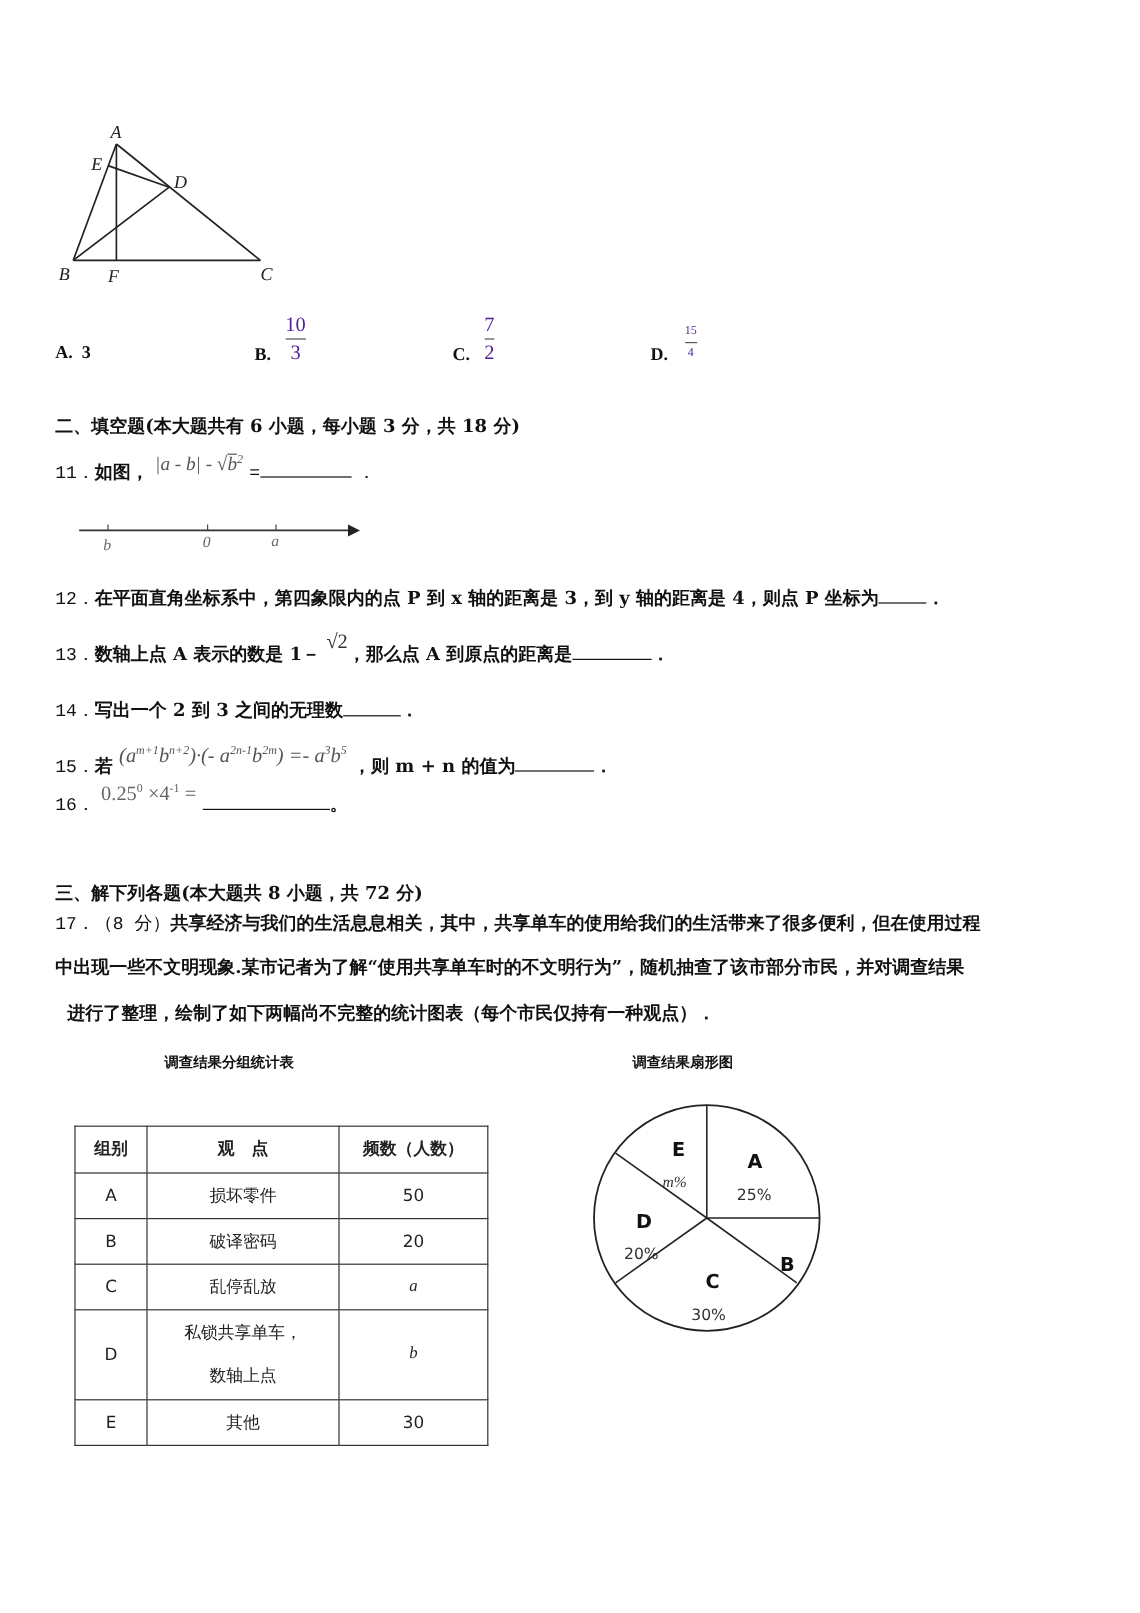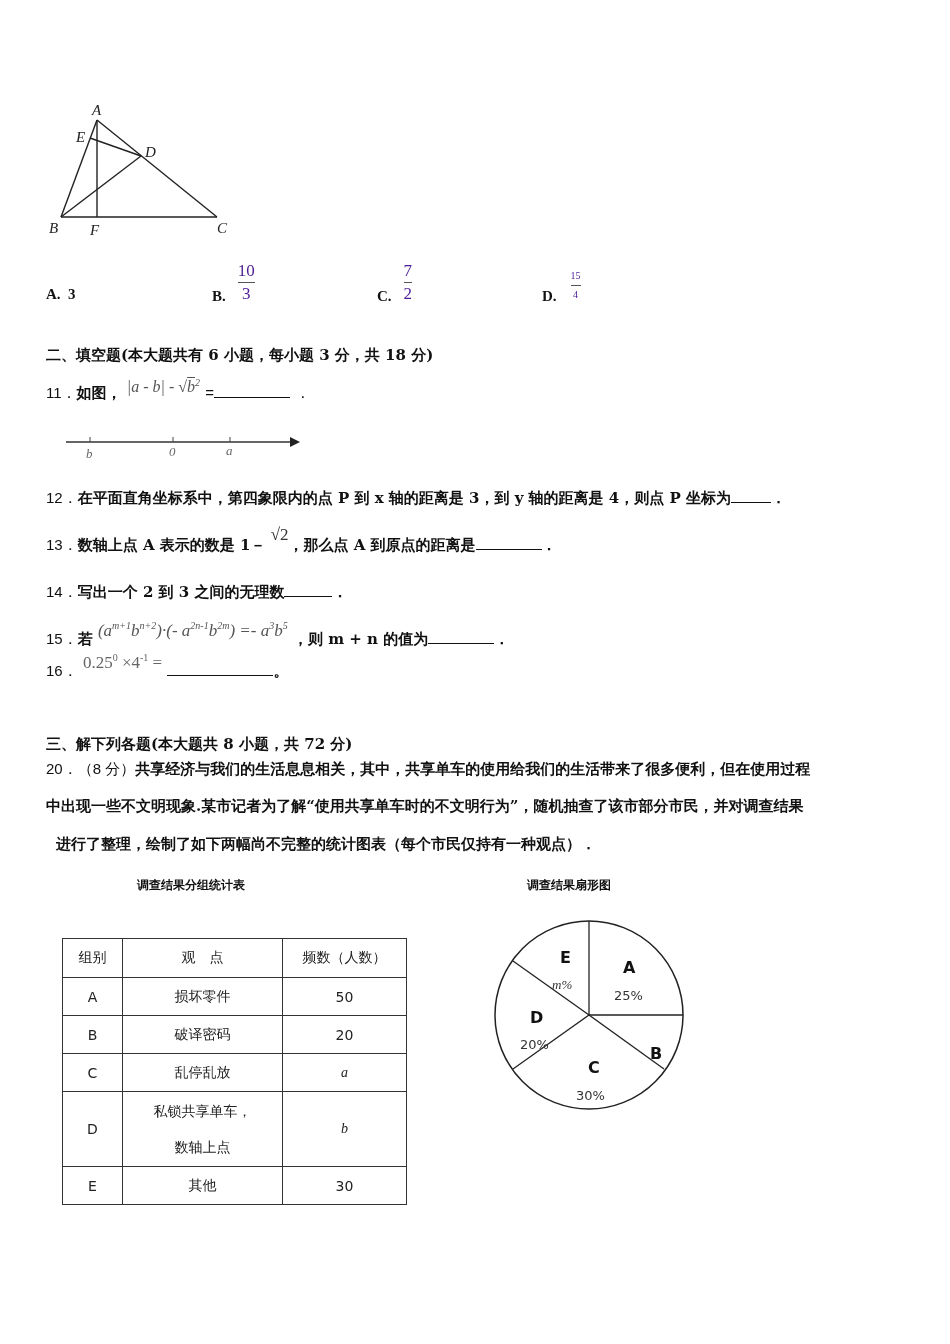--- a/index.html
+++ b/index.html
@@ -1,31 +1,31 @@
 <!DOCTYPE html>
 <html><head>
 <meta charset="utf-8">
 <style>
   html, body { margin: 0; padding: 0; background: #ffffff; }
   body { width: 950px; height: 1344px; position: relative; overflow: hidden;
          font-family: "DejaVu Serif", "Liberation Serif", serif; color: #111; }
   .abs { position: absolute; }
   .q { font-size: 15px; font-weight: bold; white-space: nowrap; }
-  .num { font-weight: normal; font-family: Liberation Sans, sans-serif; }
+  .num { font-weight: normal; font-family: Liberation Mono, monospace; }
   .math { font-family: "Liberation Serif", serif; font-style: italic; font-weight: normal; color: #333; }
   .blank { display: inline-block; border-bottom: 1.5px solid #111; height: 14px; vertical-align: baseline; }
   .frac { display: inline-flex; flex-direction: column; align-items: center; vertical-align: middle;
           font-family: "Liberation Serif", serif; font-weight: normal; color: #4c1d95; font-size: 17px; line-height: 20px; }
   .frac .bar { width: 100%; border-top: 1px solid #555; margin: 1px 0; }
   .frac.small { font-size: 10px; line-height: 16px; }
   .opt { font-size: 15px; font-weight: bold; font-family: "Liberation Serif", serif; }
   sup { font-size: 10px; }
   table.stat { border-collapse: collapse; font-family: "DejaVu Sans", sans-serif; font-size: 14px; color: #222; }
   table.stat td, table.stat th { border: 1px solid #333; text-align: center; }
-  table.stat th { font-weight: normal; height: 36px; font-family: "DejaVu Serif", serif; }
+  table.stat th { font-weight: bold; height: 36px; font-family: "DejaVu Serif", serif; }
   table.stat td { height: 35px; }
   .caption { font-size: 12px; font-weight: bold; font-family: Liberation Mono, monospace; }
 </style>
 </head>
 <body>
 
 <svg class="abs" style="left:40px; top:95px;" width="210" height="150" viewBox="0 0 210 150">
   <g stroke="#222" stroke-width="1.4" fill="none">
     <line x1="57" y1="25" x2="21" y2="122"></line>
     <line x1="57" y1="25" x2="177" y2="122"></line>
@@ -116,21 +116,21 @@
 
 <div class="abs q" style="left:46px; top:660px;">
   <span class="num">16．</span>
   <span class="math" style="position:relative; top:-8px; font-style:normal; font-size:17px; color:#666;">0.25<sup>0</sup> ×4<sup>-1</sup> =</span>
   <span class="blank" style="width:106px;"></span><span>。</span>
 </div>
 
 <div class="abs q" style="left:46px; top:735px;">三、解下列各题(本大题共 8 小题，共 72 分)</div>
 
 <div class="abs q" style="left:46px; top:760px;">
-  <span class="num">20．</span><span class="num">（8 分）</span><span>共享经济与我们的生活息息相关，其中，共享单车的使用给我们的生活带来了很多便利，但在使用过程</span>
+  <span class="num">17．</span><span class="num">（8 分）</span><span>共享经济与我们的生活息息相关，其中，共享单车的使用给我们的生活带来了很多便利，但在使用过程</span>
 </div>
 <div class="abs q" style="left:46px; top:797px;">中出现一些不文明现象.某市记者为了解“使用共享单车时的不文明行为”，随机抽查了该市部分市民，并对调查结果</div>
 <div class="abs q" style="left:56px; top:835px;">进行了整理，绘制了如下两幅尚不完整的统计图表（每个市民仅持有一种观点）．</div>
 
 <div class="abs caption" style="left:137px; top:877px;">调查结果分组统计表</div>
 
 <table class="abs stat" style="left:62px; top:938px; width:345px;">
   <tbody>
       <tr>
     <th style="width:57px;">组别</th>

